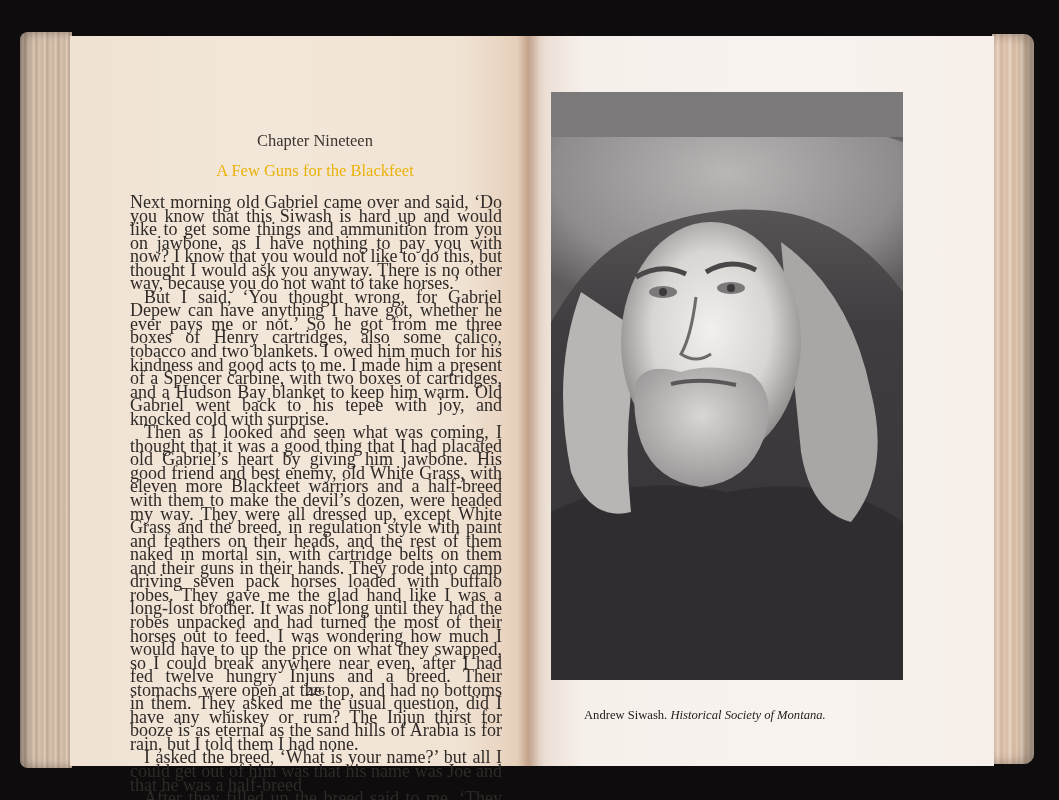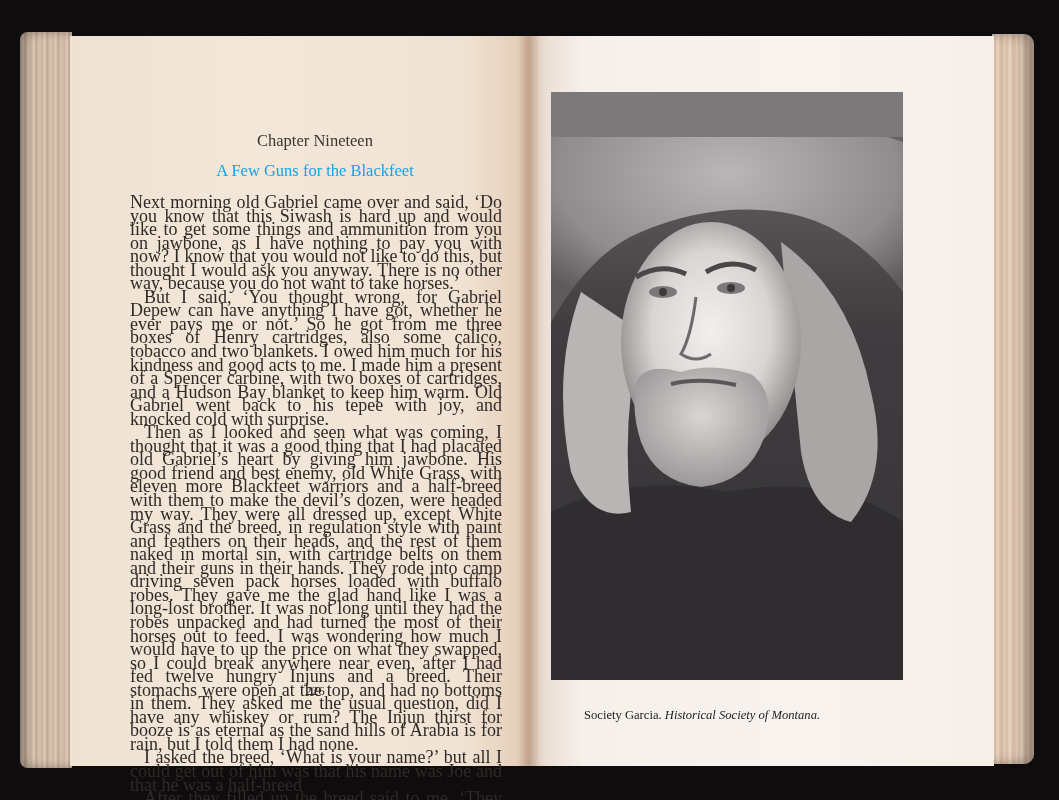--- a/index.html
+++ b/index.html
@@ -41,21 +41,21 @@
       background: linear-gradient(90deg, rgba(0,0,0,0) 0%, rgba(150,110,80,0.35) 50%, rgba(0,0,0,0) 100%);
     }
 
     
     .chapter-number {
       position: absolute; left: 130px; top: 131px; width: 370px;
       text-align: center; font-size: 16.5px; color: #3a3532;
     }
     .chapter-title {
       position: absolute; left: 130px; top: 161px; width: 370px;
-      text-align: center; font-size: 16.5px; color: #0ea5e9;
+      text-align: center; font-size: 16.5px; color: #eab308;
     }
     .body-text {
       position: absolute; left: 130px; top: 196px; width: 372px;
       font-size: 18px; line-height: 13.55px; color: #2f2a27;
       text-align: justify;
     }
     .body-text p { margin: 0; text-indent: 14px; }
     .body-text p.first { text-indent: 0; }
     .page-number {
       position: absolute; left: 130px; top: 683px; width: 370px;
@@ -141,16 +141,16 @@
 
       <path d="M85 290 Q95 270 130 280 Q160 270 200 282 Q225 300 215 340 Q200 390 150 395 Q105 390 90 350 Q80 320 85 290 Z" fill="url(#beardG)"></path>
       <path d="M120 292 Q150 285 185 293" stroke="#5a5758" stroke-width="4" fill="none"></path>
 
       <path d="M0 40 Q176 -10 352 50 L352 200 Q300 130 230 120 Q160 110 90 140 Q40 160 0 230 Z" fill="url(#hatG)"></path>
       <rect x="0" y="0" width="352" height="45" fill="#7c797a"></rect>
     </svg>
   </div>
 
   <div class="caption">
-    <span>Society Garcia.</span>
+    <span>Andrew Siwash.</span>
     <span class="italic">Historical Society of Montana.</span>
   </div>
 </div>
 
 </body></html>

